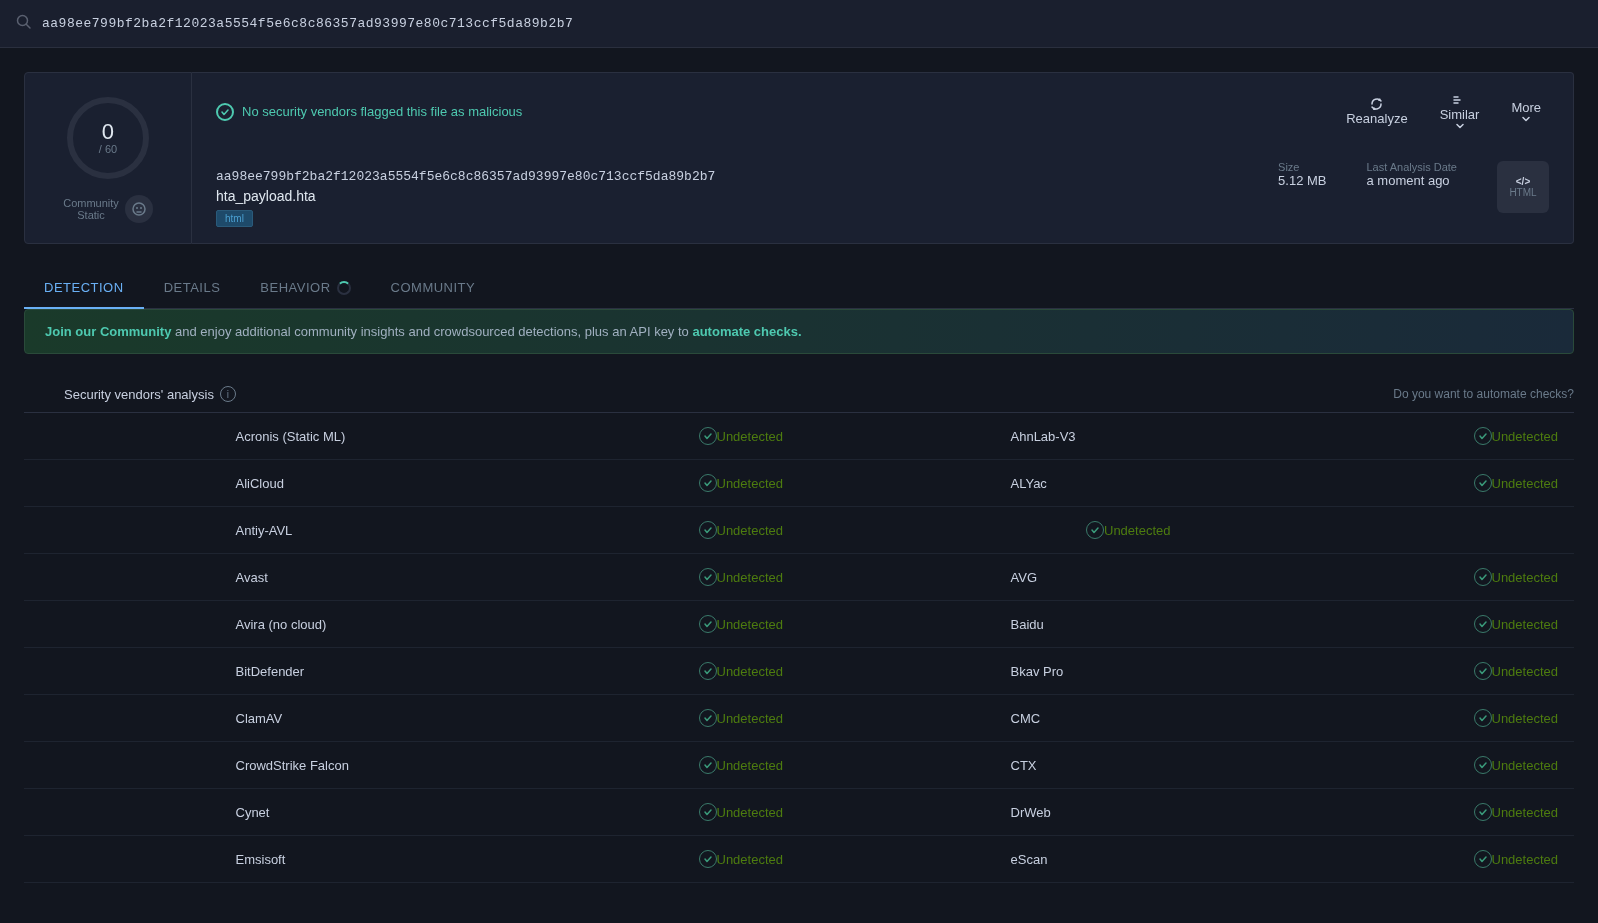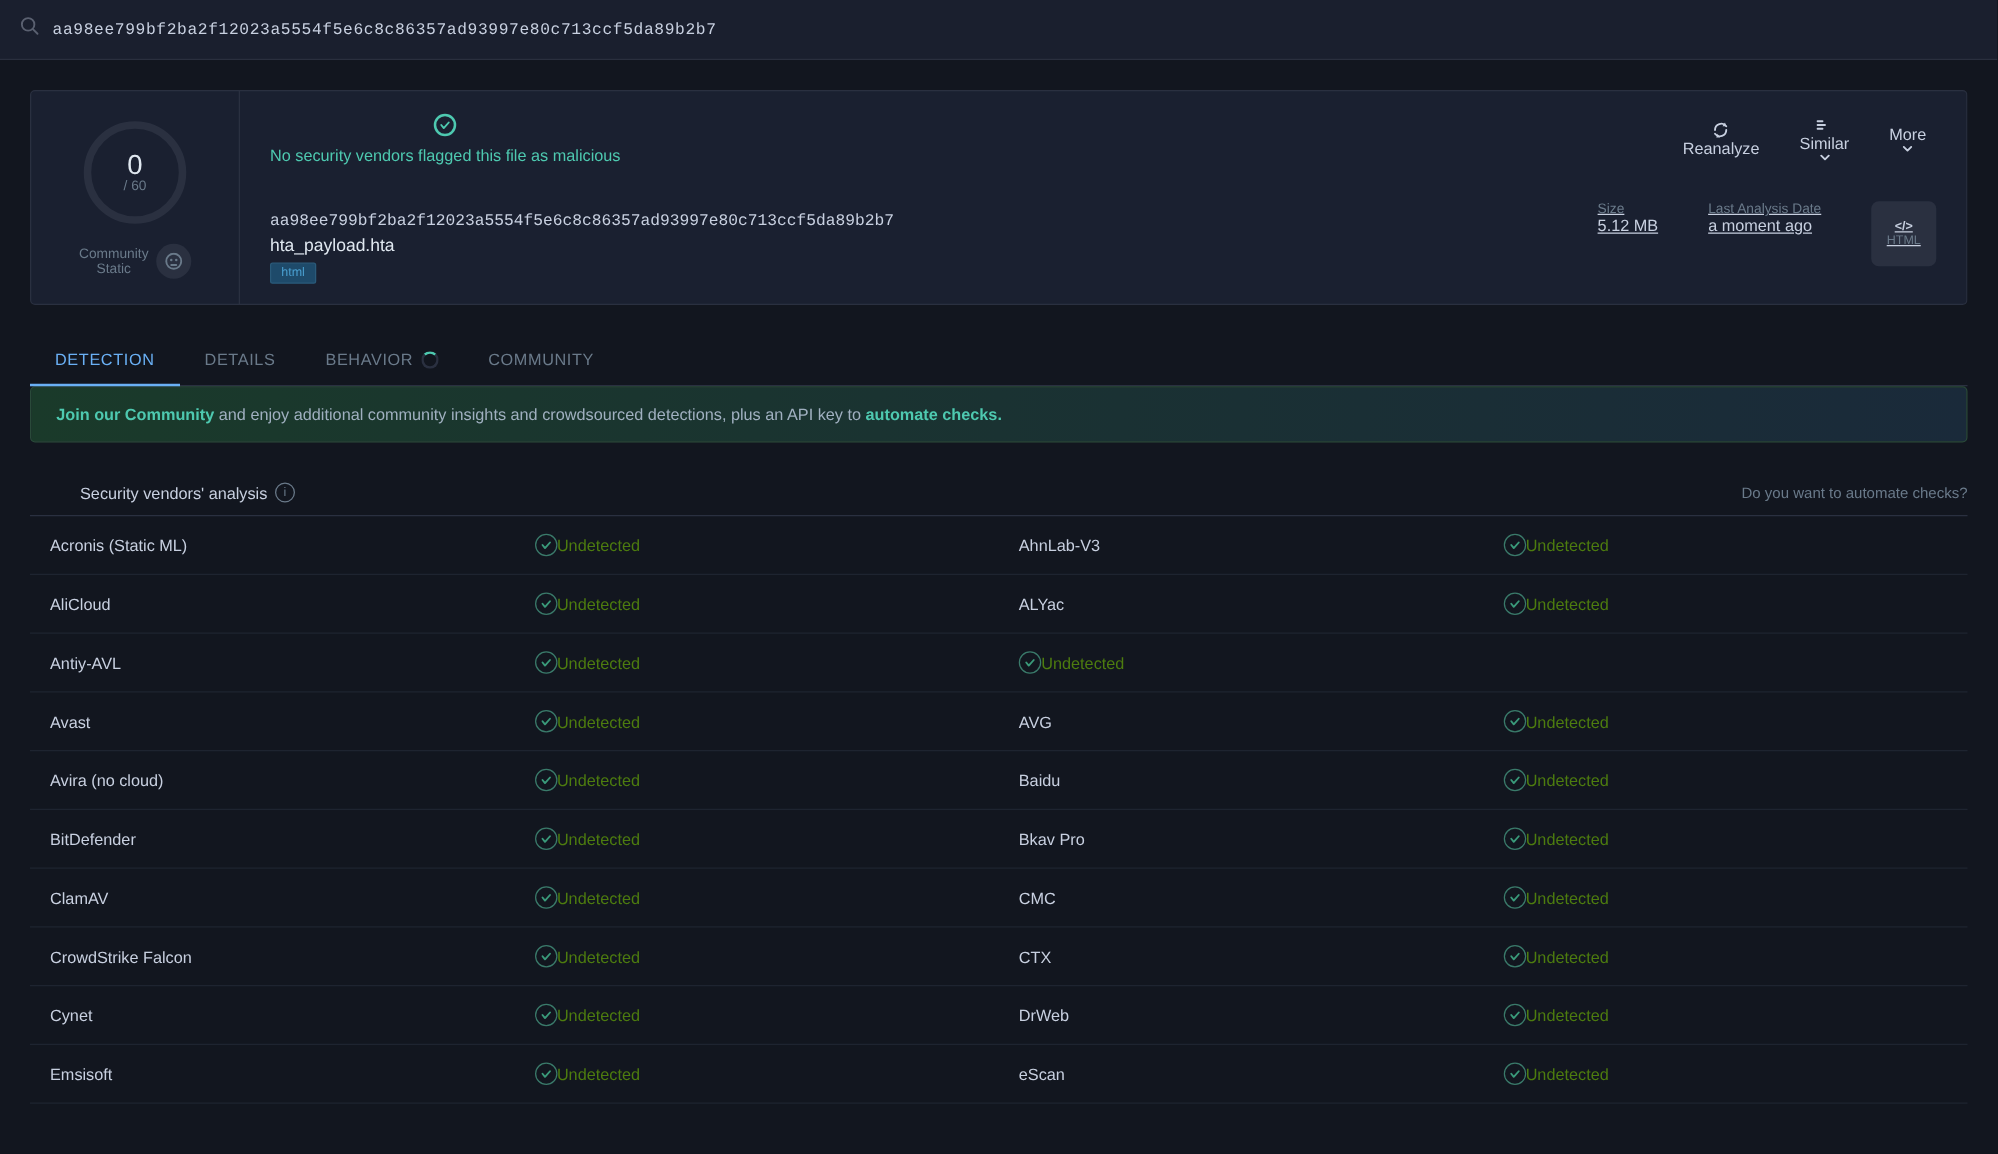--- a/index.html
+++ b/index.html
@@ -144,21 +144,20 @@
       display: flex;
       align-items: center;
       justify-content: space-between;
     }
     .status-clean {
       display: flex;
       align-items: center;
       gap: 8px;
       color: #4ec9b0;
       font-size: 13px;
-      flex-direction: column;
     }
     .status-icon {
       width: 18px;
       height: 18px;
       border: 2px solid #4ec9b0;
       border-radius: 50%;
       display: flex;
       align-items: center;
       justify-content: center;
       font-size: 10px;
@@ -333,20 +332,21 @@
       display: grid;
       grid-template-columns: 1fr 1fr 1fr 1fr;
       border-bottom: 1px solid #1e2430;
       padding: 0;
     }
     .detection-cell {
       padding: 14px 16px;
       display: flex;
       align-items: center;
       gap: 8px;
+      justify-content: flex-end;
     }
     .vendor-name {
       font-size: 13px;
       color: #c8d0e0;
       min-width: 160px;
     }
     .undetected-status {
       display: flex;
       align-items: center;
       gap: 0;
@@ -451,21 +451,21 @@
           </button>
         </div>
       </div>
 
       <div class="file-info-row">
         <div>
           <div class="file-hash">aa98ee799bf2ba2f12023a5554f5e6c8c86357ad93997e80c713ccf5da89b2b7</div>
           <div class="file-name">hta_payload.hta</div>
           <span class="file-tag">html</span>
         </div>
-        <div style="display:flex; align-items:flex-start; gap:40px;text-decoration:underline;">
+        <div style="display:flex; align-items:flex-start; gap:40px;">
           <div class="meta-item">
             <label>Size</label>
             <span>5.12 MB</span>
           </div>
           <div class="meta-item">
             <label>Last Analysis Date</label>
             <span>a moment ago</span>
           </div>
           <div class="file-type-badge">
             <span class="tag-icon">&lt;/&gt;</span>

